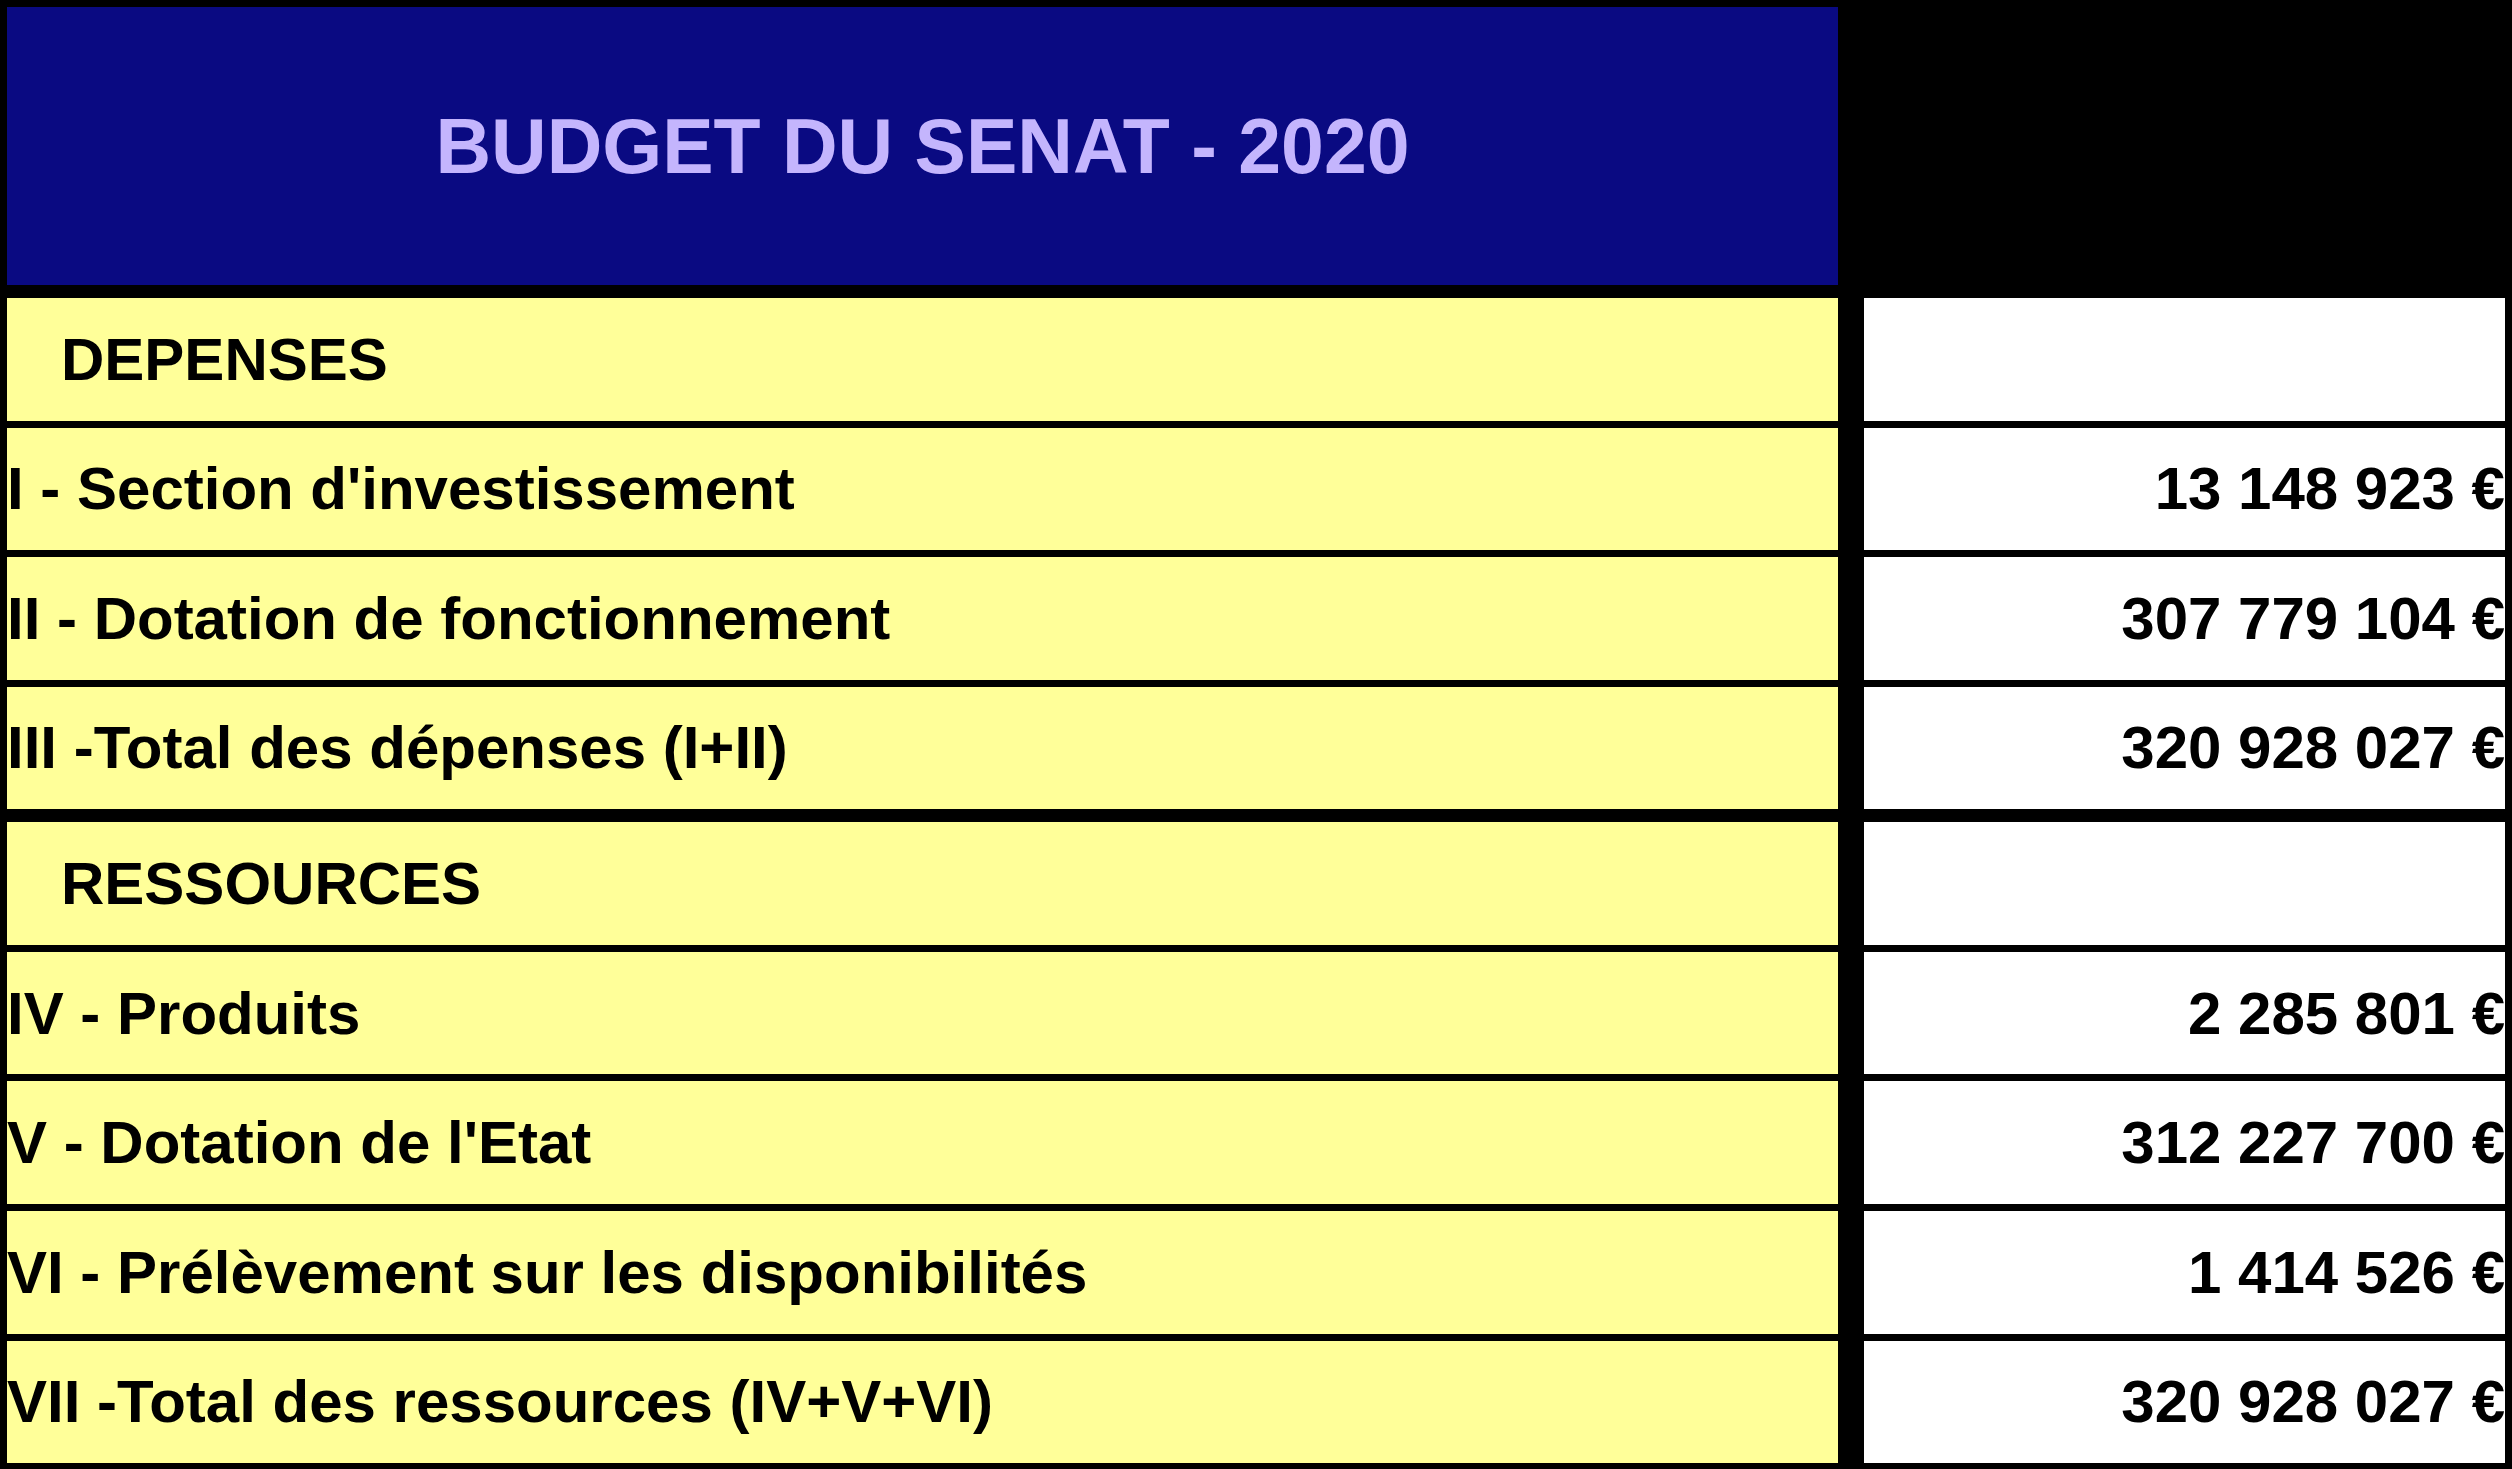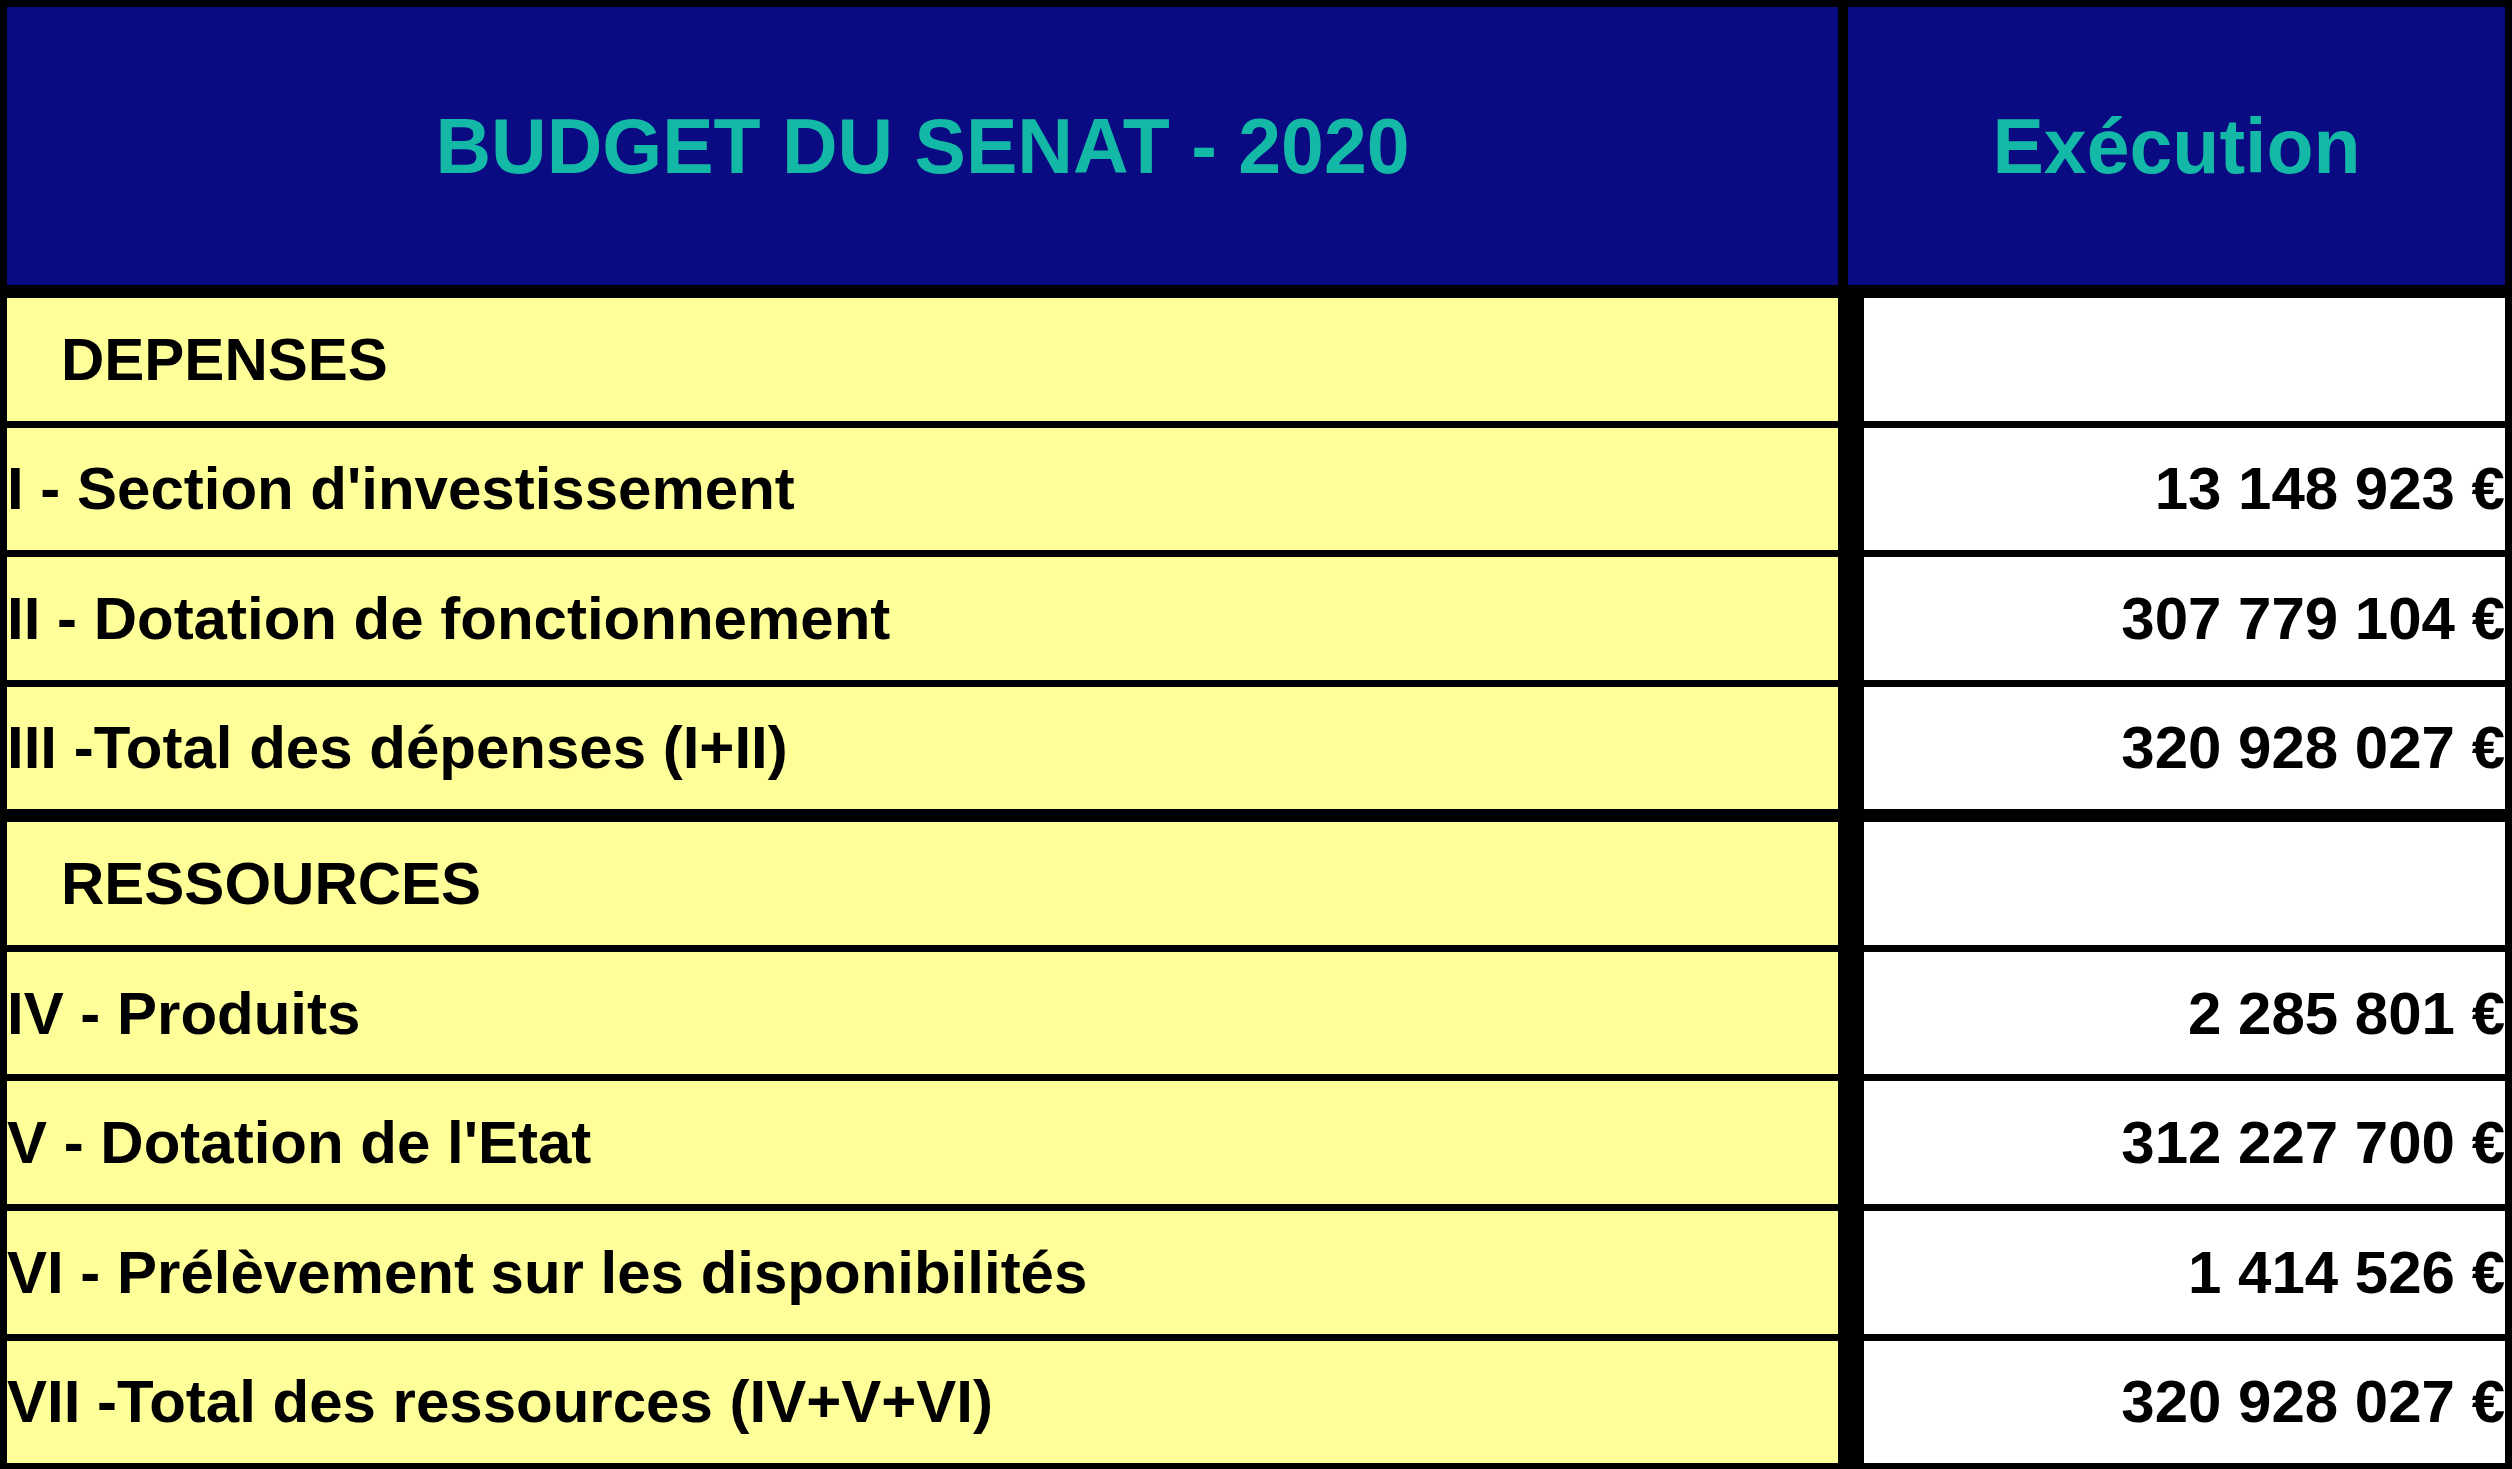--- a/index.html
+++ b/index.html
@@ -47,42 +47,41 @@
     background: #ffff99;
   }
   .value-cell {
     flex: 1 1 auto;
     margin-left: 10px;      
     background: #ffffff;
     justify-content: flex-end;
   }
   .hdr .cell {
     background: #0a0a82;
-    color: #14b8a6;
+    color: #c4b5fd;
     font-size: 77px;
   }
   .hdr .value-cell,
   .hdr .label-cell {
     justify-content: center;
     padding: 0;
   }
   .section-label {
     padding-left: 54px;
   }
   .item-label {
   }
 </style>
 </head>
 <body>
 
 <div class="tbl">
 
   <div class="row hdr">
     <div class="cell label-cell">BUDGET DU SENAT - 2020</div>
-    <div class="cell value-cell">Exécution</div>
   </div>
 
   <div class="row thick-top">
     <div class="cell label-cell section-label">DEPENSES</div>
     <div class="cell value-cell"></div>
   </div>
 
   <div class="row">
     <div class="cell label-cell item-label">I - Section d'investissement</div>
     <div class="cell value-cell">13 148 923 €</div>

